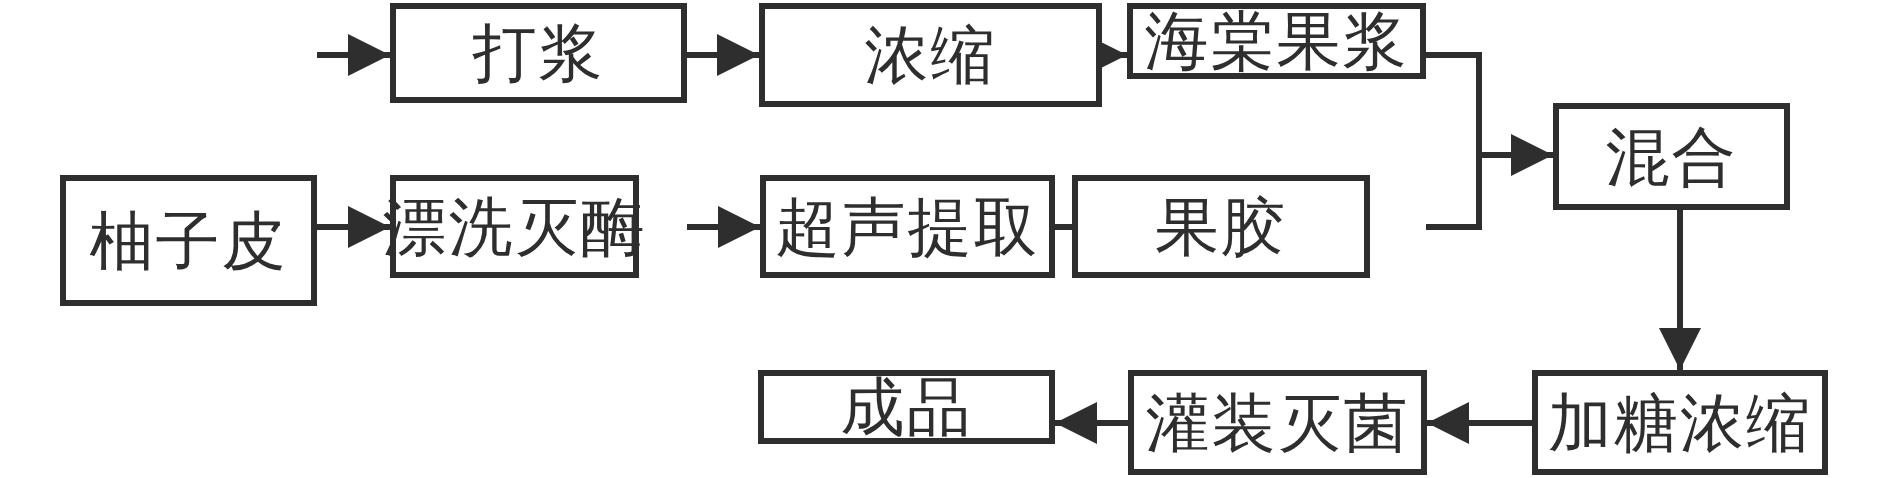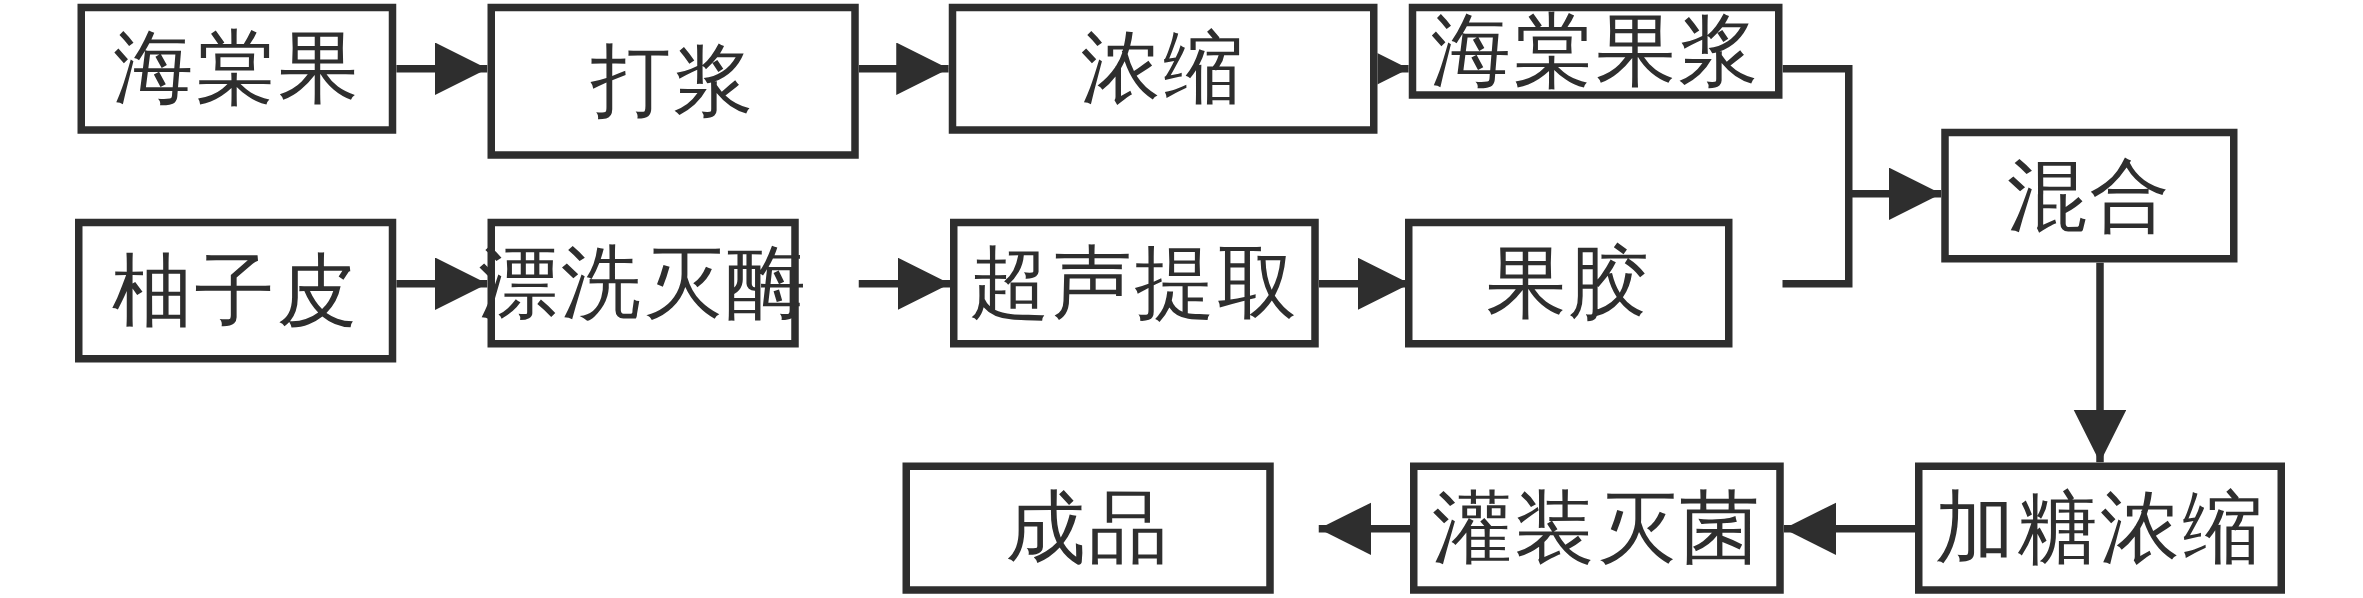--- a/index.html
+++ b/index.html
@@ -49,51 +49,48 @@
       <path d="M687,227 H760" marker-end="url(#ah)"></path>
       <path d="M1055,227 H1128" marker-end="url(#ah)"></path>
       <path d="M1426,55 H1479 V227 H1426"></path>
       <path d="M1479,155 H1553" marker-end="url(#ah)"></path>
       <path d="M1680,210 V370" marker-end="url(#ah)"></path>
       <path d="M1532,423 H1427" marker-end="url(#ah)"></path>
       <path d="M1128,423 H1055" marker-end="url(#ah)"></path>
     </g>
   </svg>
 
-  <div class="node" style="left:62px;top:3px;width:255px;height:104px">
-    <span>海棠果</span>
-  </div>
-  <div class="node" style="left:390px;top:3px;width:297px;height:124px">
+  <div class="node" style="left:390px;top:3px;width:297px;height:100px">
     <span>打浆</span>
   </div>
   <div class="node" style="left:759px;top:3px;width:343px;height:104px">
     <span>浓缩</span>
   </div>
   <div class="node" style="left:1127px;top:3px;width:299px;height:76px">
     <span>海棠果浆</span>
   </div>
 
-  <div class="node" style="left:60px;top:175px;width:257px;height:115px">
+  <div class="node" style="left:60px;top:175px;width:257px;height:131px">
     <span>柚子皮</span>
   </div>
   <div class="node" style="left:390px;top:175px;width:249px;height:103px">
     <span>漂洗灭酶</span>
   </div>
   <div class="node" style="left:760px;top:175px;width:295px;height:103px">
     <span>超声提取</span>
   </div>
-  <div class="node" style="left:1124px;top:175px;width:262px;height:103px">
+  <div class="node" style="left:1072px;top:175px;width:298px;height:103px">
     <span>果胶</span>
   </div>
 
   <div class="node" style="left:1553px;top:103px;width:237px;height:107px">
     <span>混合</span>
   </div>
 
-  <div class="node" style="left:722px;top:370px;width:297px;height:105px">
+  <div class="node" style="left:758px;top:370px;width:297px;height:74px">
     <span>成品</span>
   </div>
   <div class="node" style="left:1532px;top:370px;width:296px;height:105px">
     <span>加糖浓缩</span>
   </div>
   <div class="node" style="left:1128px;top:370px;width:299px;height:105px">
     <span>灌装灭菌</span>
   </div>
 
 </div>

